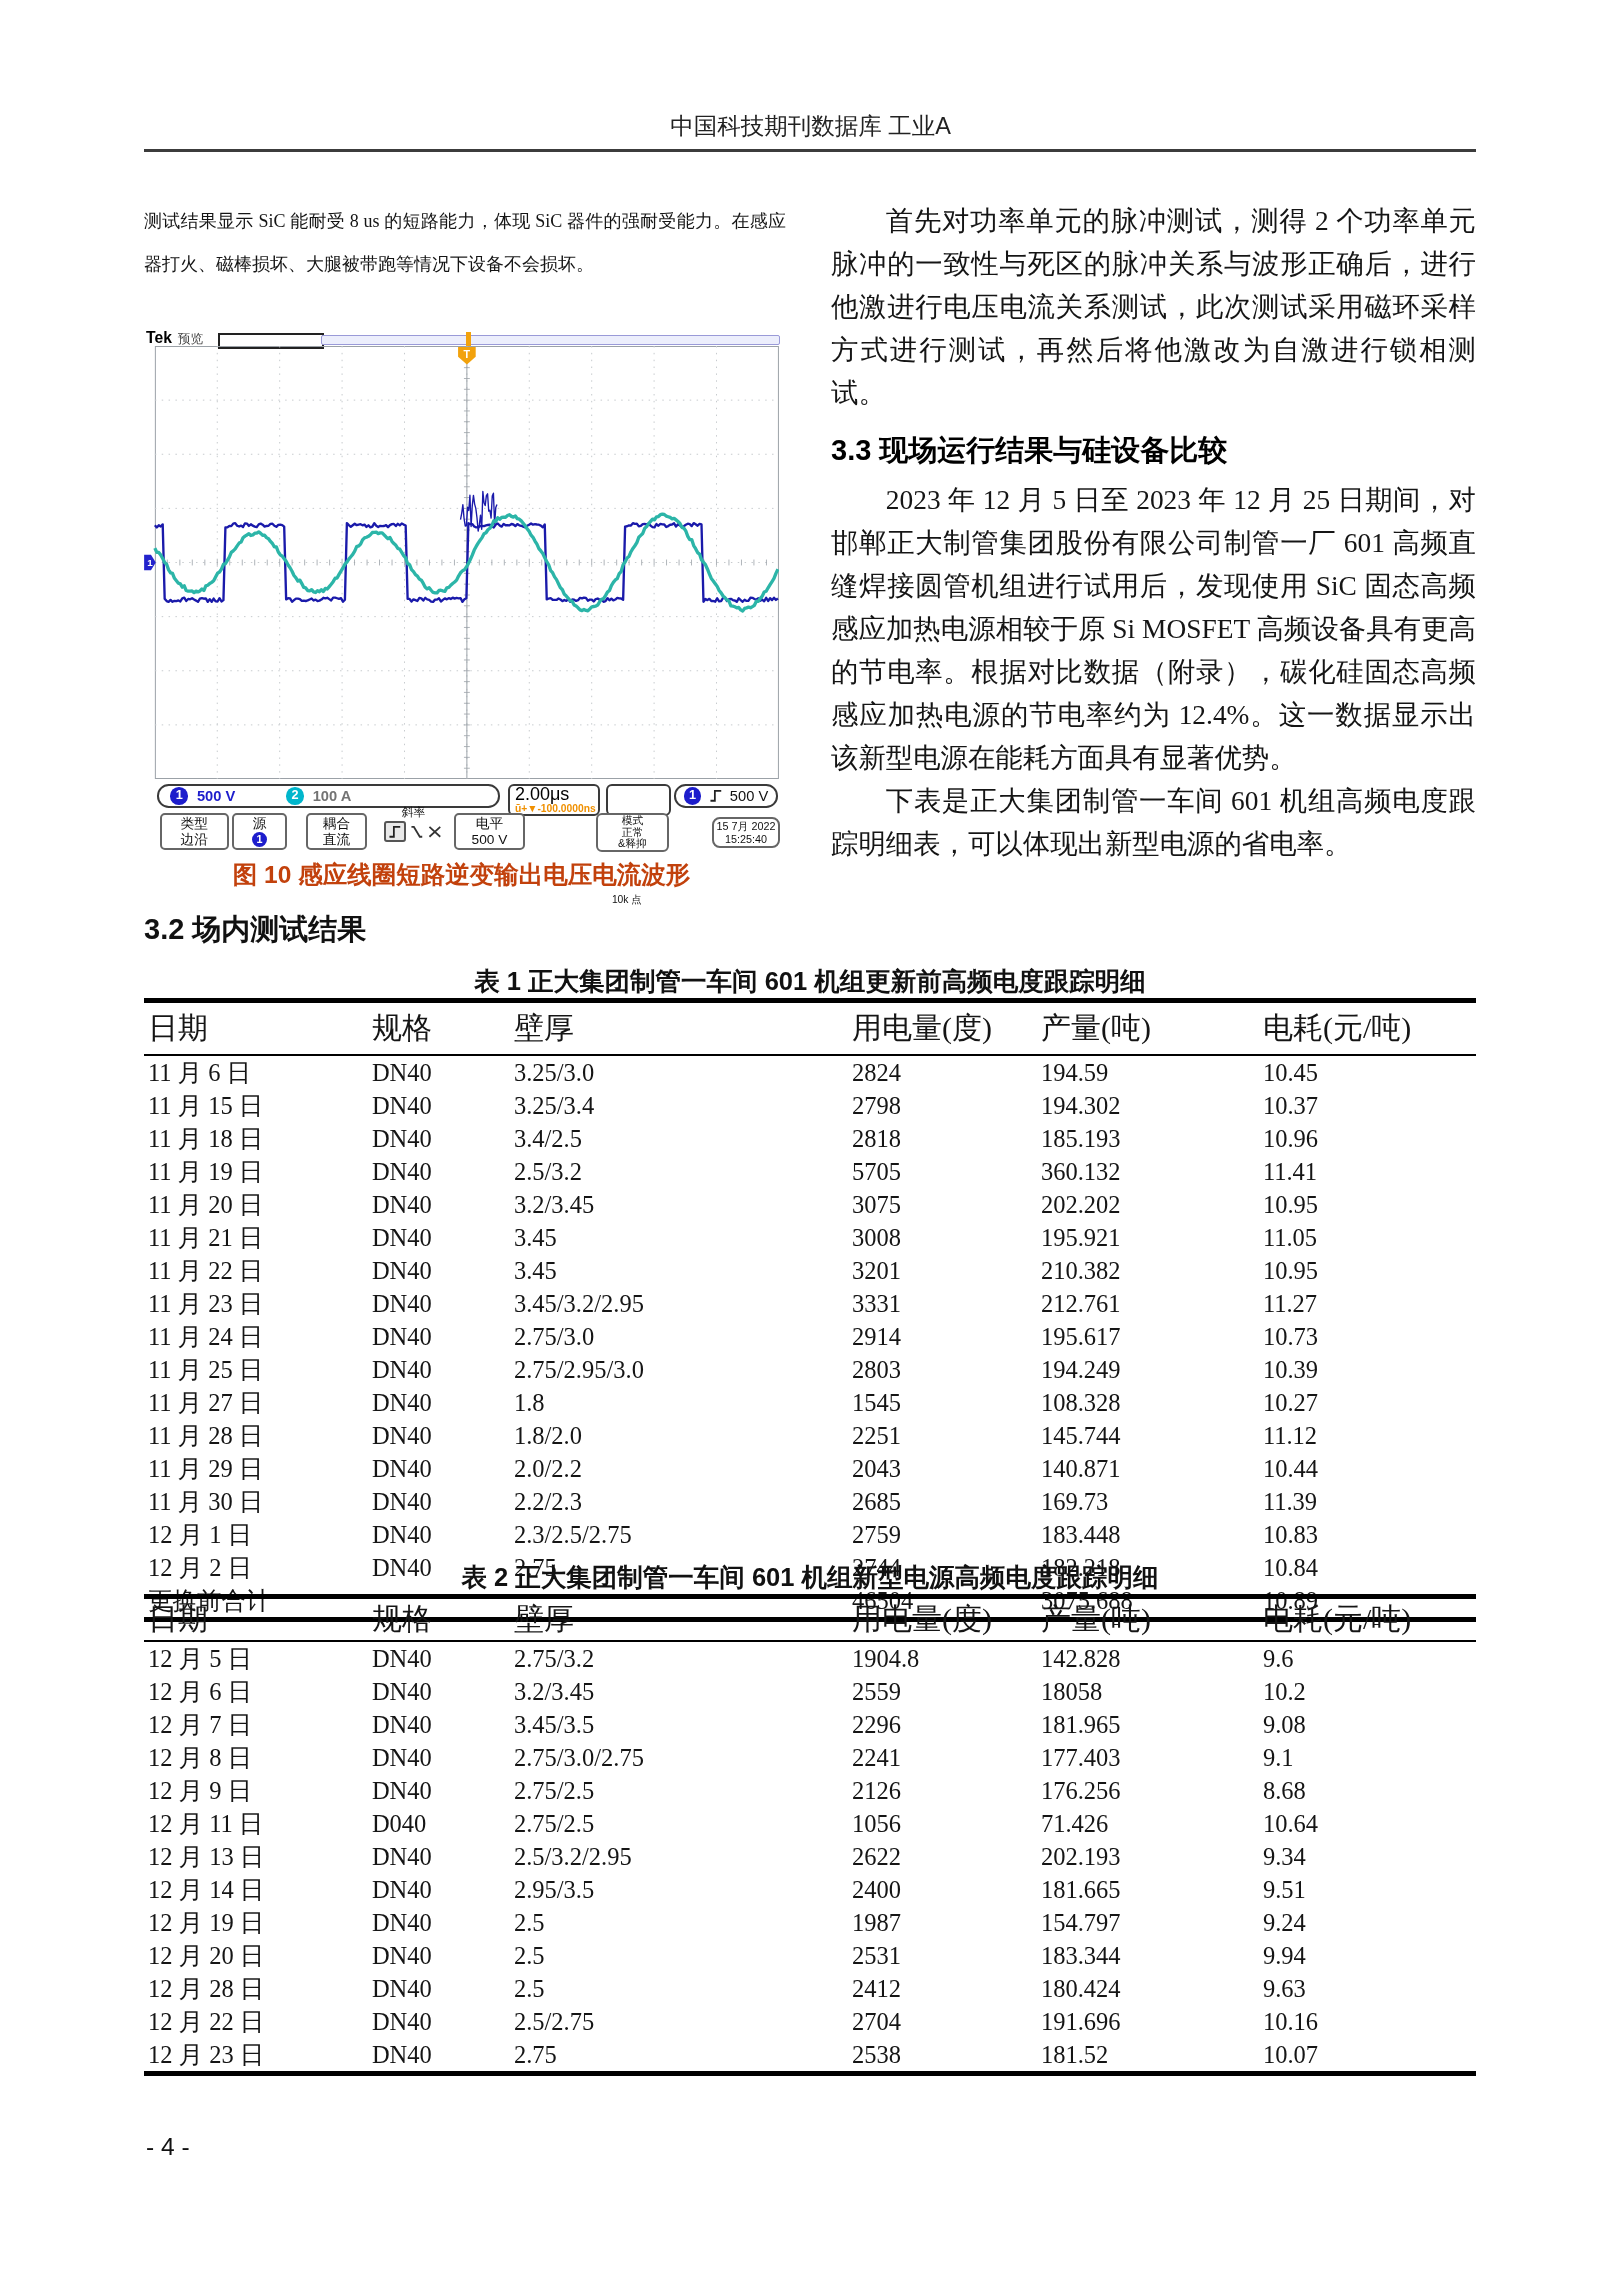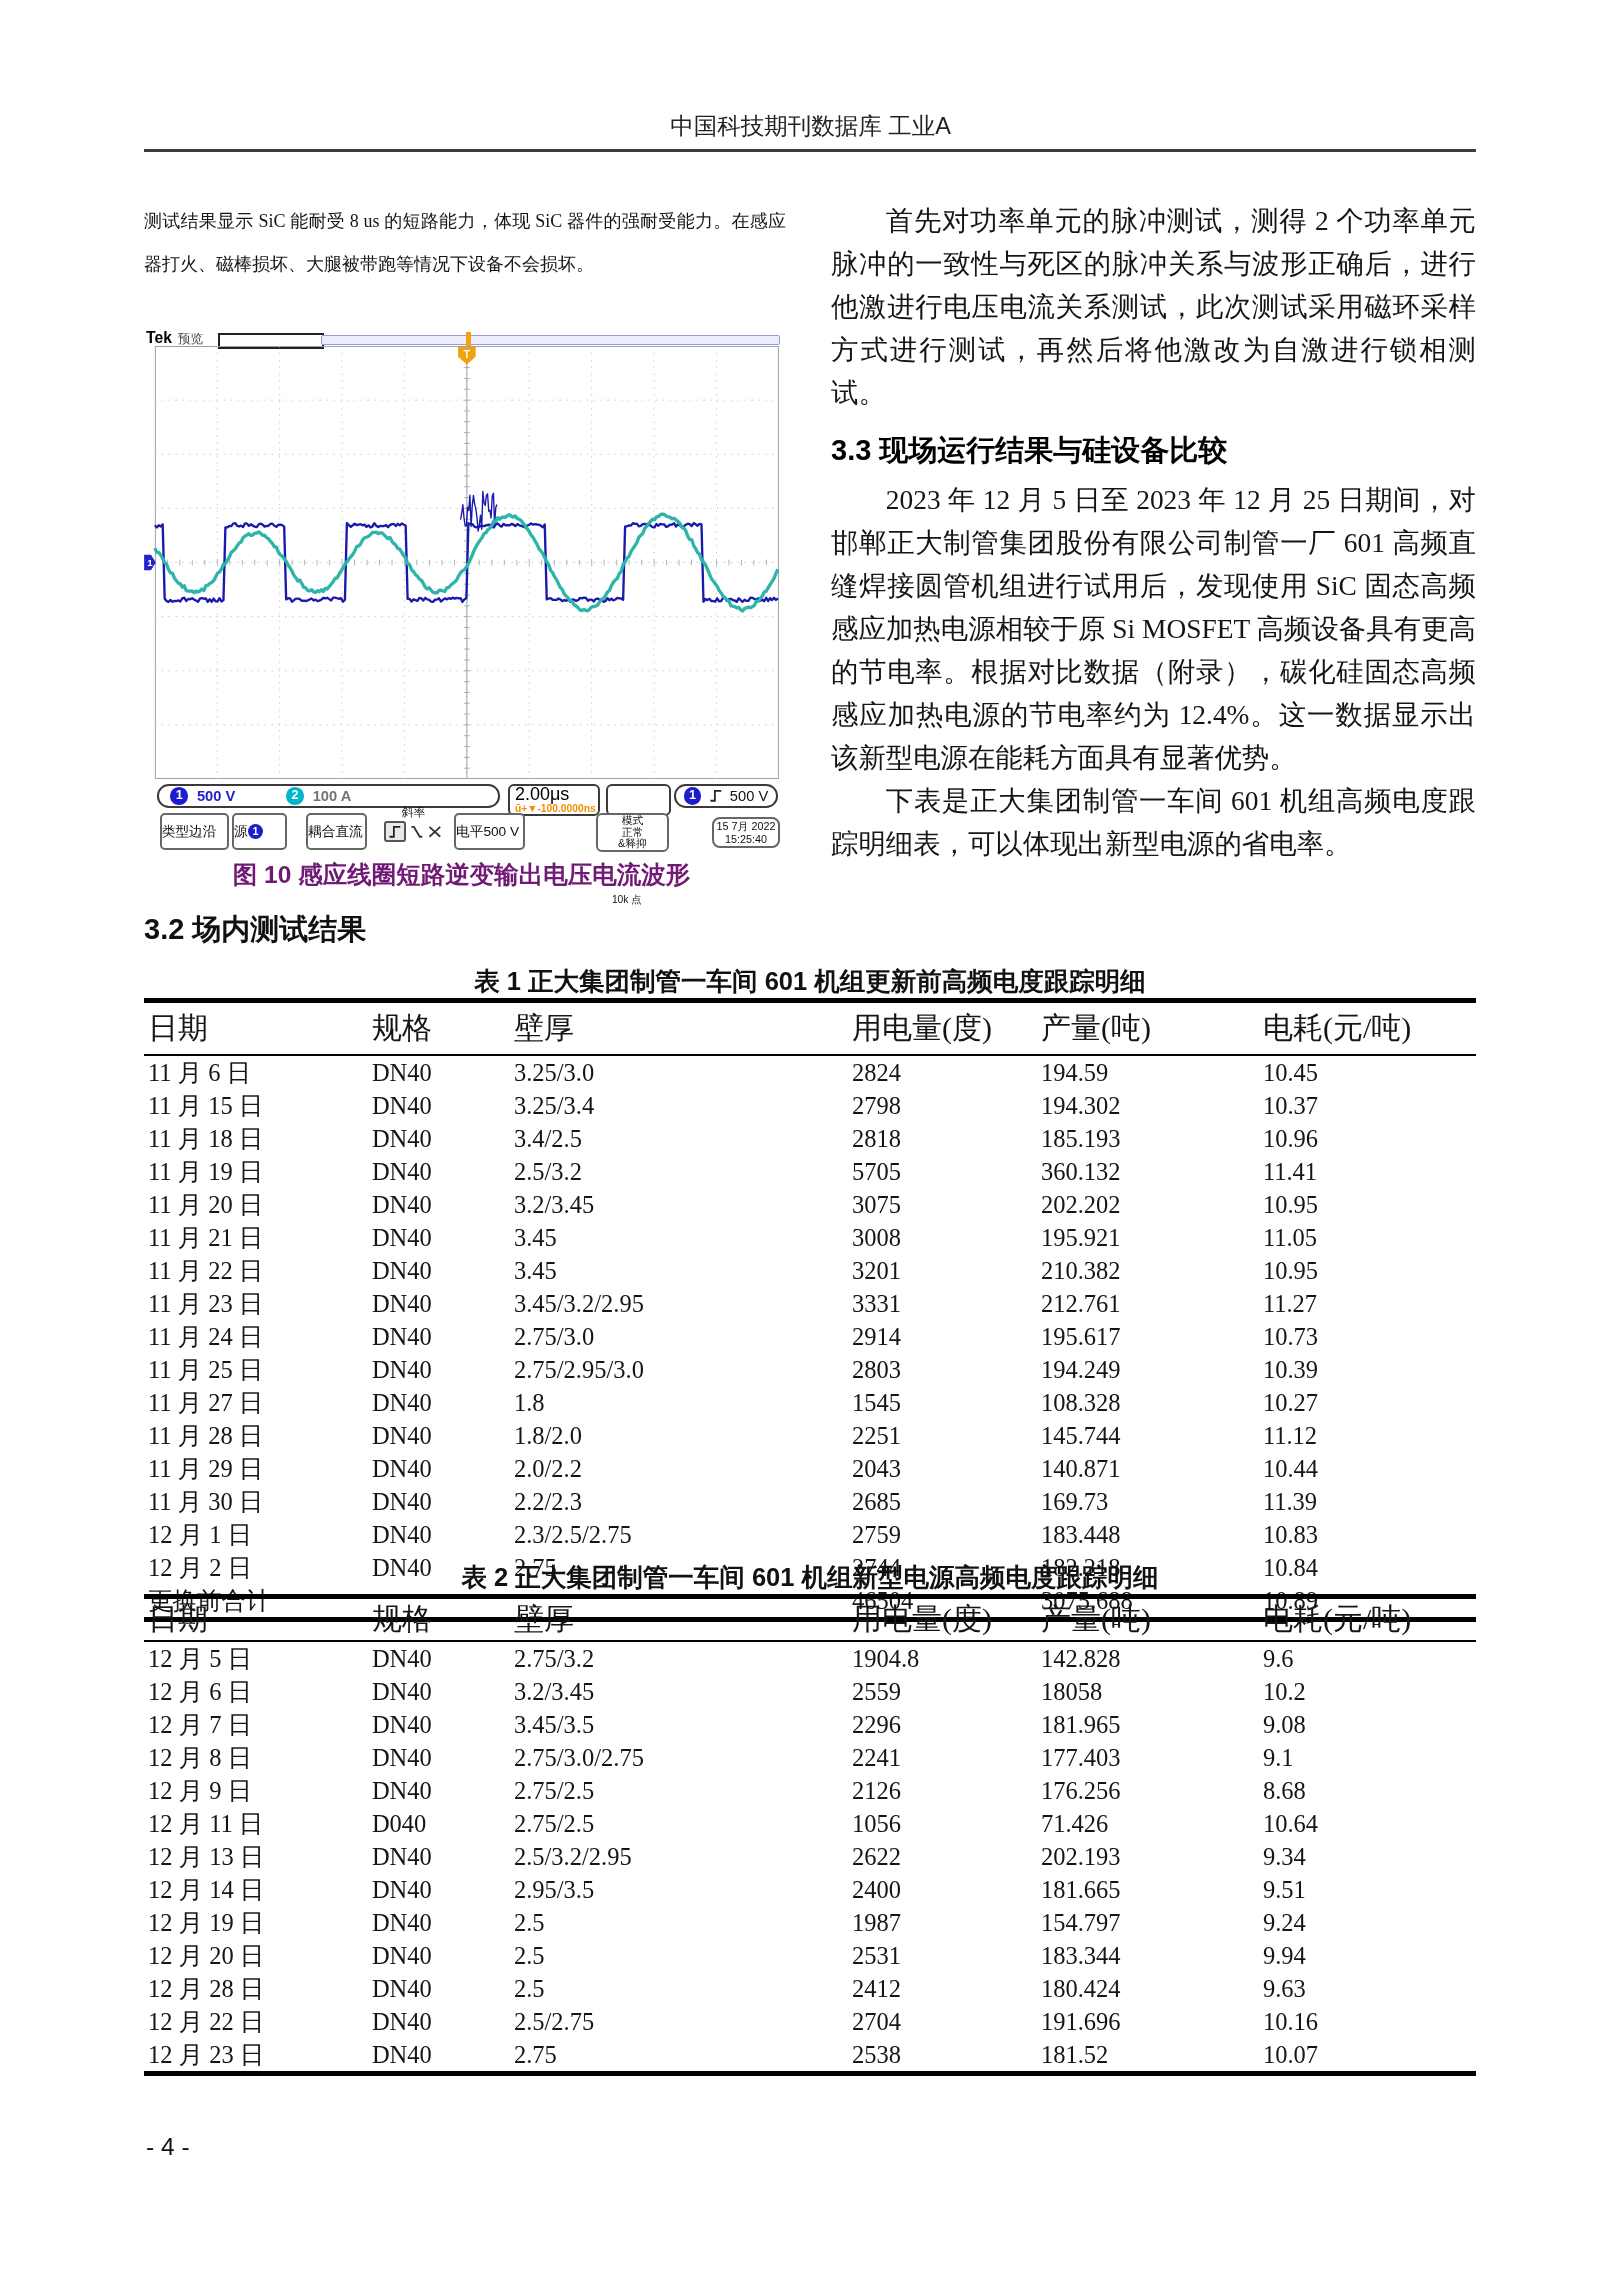--- a/index.html
+++ b/index.html
@@ -33,33 +33,33 @@
   .b1{background:#1d1dcc;} .b2{background:#00b6cc;}
   .v1{color:#1d1dcc;font-weight:700;margin-left:8.8px;}
   .v2{color:#737373;font-weight:700;margin-left:8.8px;}
   .tbbox{left:364px;top:453px;width:92px;height:32px;border-radius:5.9px;display:block;padding:1px 4.9px;}
   .tb1{font-weight:400;font-size:18px;line-height:15.7px;color:#000;}
   .tb2{font-size:10.3px;line-height:11.8px;color:#f09000;font-weight:700;white-space:nowrap;}
   .ratebox{left:462px;top:453px;width:65px;height:32px;border-radius:5.9px;display:block;padding:1px 3.9px;}
   .rt{font-size:10.3px;line-height:13.7px;color:#111;white-space:nowrap;margin-top:46px;}
   .trigbox{left:530px;top:453px;width:104px;height:23.5px;border-radius:11.8px;padding:0 7.8px;justify-content:space-between;}
   .btn{position:absolute;top:482px;height:37px;background:#fff;border:2px solid #666;border-radius:4.9px;
-       box-sizing:border-box;display:flex;flex-direction:row;align-items:center;
+       box-sizing:border-box;display:flex;flex-direction:column;align-items:center;justify-content:center;
        font-size:13.7px;line-height:15.7px;color:#111;}
   .slopewrap{position:absolute;left:233px;top:476px;width:73px;text-align:center;}
   .slopelab{font-size:11.8px;color:#111;line-height:11.8px;}
   .sloperow{display:flex;align-items:center;justify-content:center;gap:2.9px;margin-top:2px;}
   .slopesel{border:2px solid #555;background:#e9e9e9;border-radius:2.9px;padding:1px;display:inline-flex;}
   .modebox{position:absolute;left:452px;top:482px;width:73px;height:39px;background:#fff;border:2px solid #666;
            border-radius:5.9px;box-sizing:border-box;text-align:center;font-size:10.8px;line-height:11.8px;color:#111;
            display:flex;flex-direction:column;justify-content:center;}
   .datebox{position:absolute;left:568px;top:486px;width:68px;height:31px;background:#fff;border:2px solid #666;
            border-radius:7.8px;box-sizing:border-box;text-align:center;font-size:10.8px;line-height:12.7px;color:#111;
            display:flex;flex-direction:column;justify-content:center;white-space:nowrap;}
-  .figcap{position:absolute;left:0;top:527px;width:100%;text-align:center;font-weight:700;font-size:24.5px;color:#701a75;
+  .figcap{position:absolute;left:0;top:527px;width:100%;text-align:center;font-weight:700;font-size:24.5px;color:#c2410c;
           font-family:"Liberation Sans","DejaVu Sans",sans-serif;}
   
   .h32{position:absolute;left:144px;top:910px;font-family:"Liberation Sans","DejaVu Sans",sans-serif;
        font-weight:700;font-size:29px;color:#111;}
   .ttitle{position:absolute;left:144px;width:1332px;text-align:center;font-family:"Liberation Sans","DejaVu Sans",sans-serif;
           font-weight:700;font-size:25.5px;color:#111;}
   .t1title{top:964px;} .t2title{top:1560px;}
   table.dt{position:absolute;left:144px;width:1332px;border-collapse:collapse;table-layout:fixed;
            border-top:5.9px solid #000;border-bottom:5.9px solid #000;}
   .t1{top:998px;} .t2{top:1594px;}

